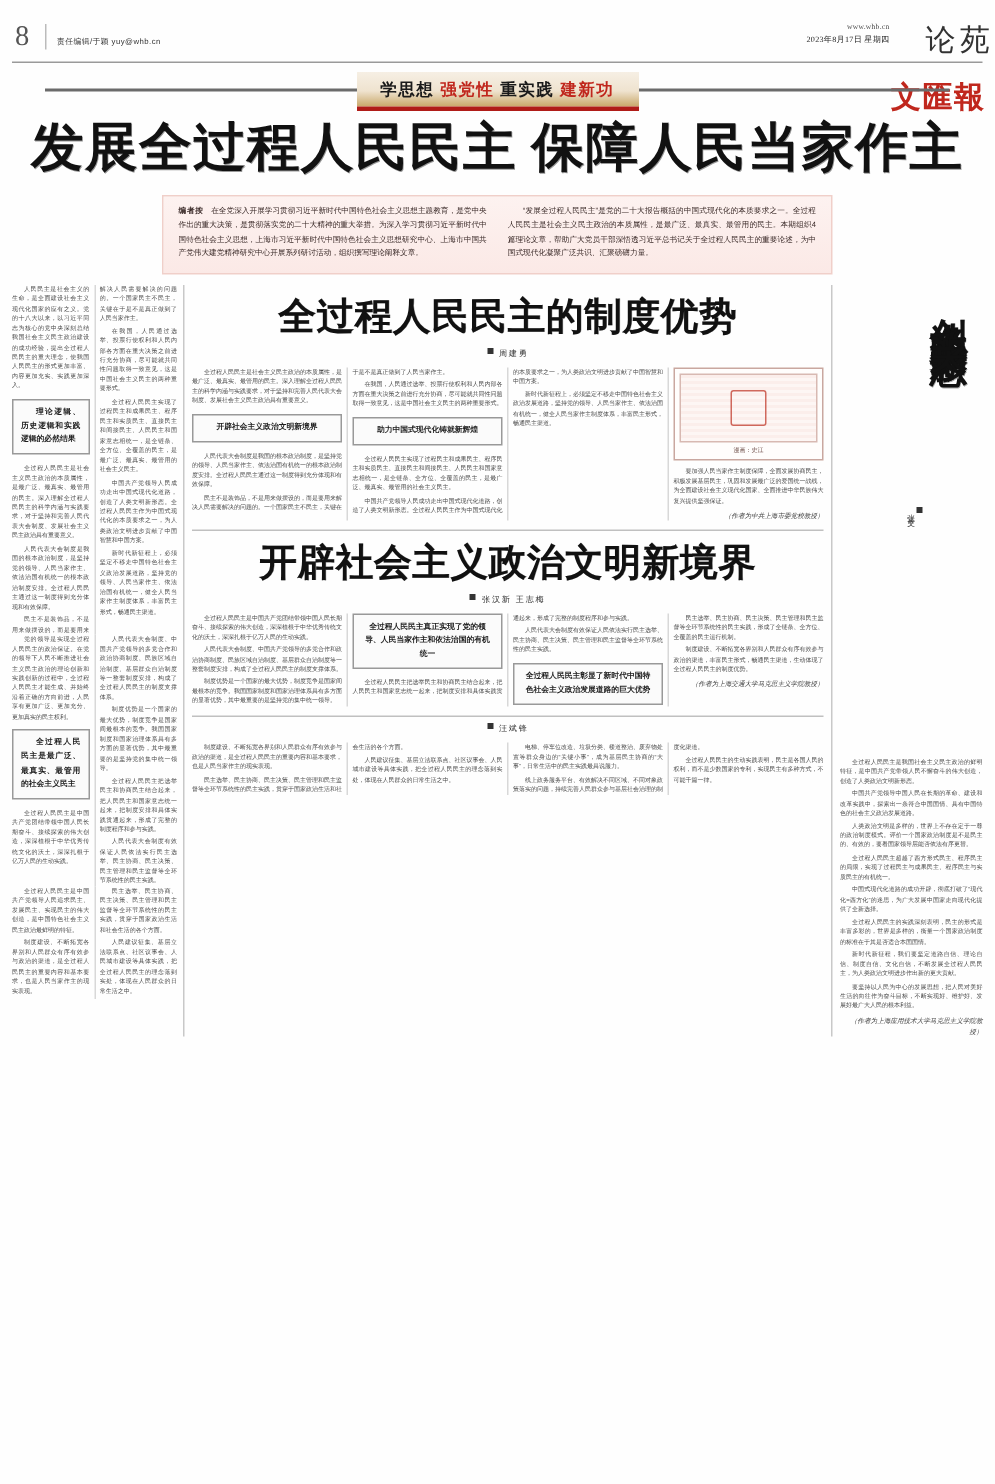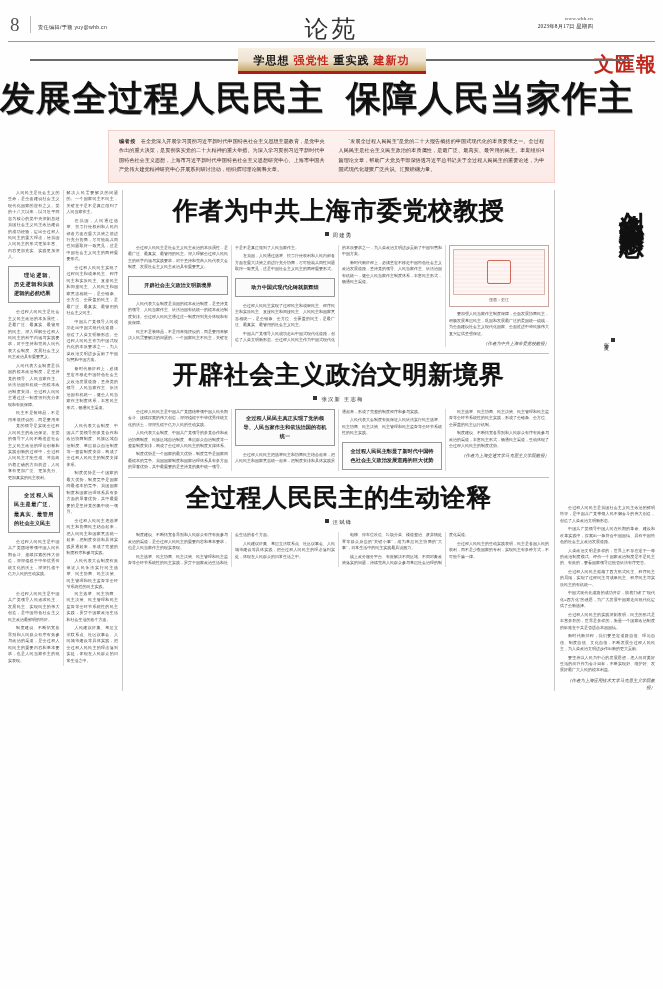--- a/index.html
+++ b/index.html
@@ -19,22 +19,22 @@
   }
   .mh-divider{
     position:absolute;left:30px;top:16px;width:1px;height:17px;background:#bbb;
   }
   .mh-editor{
     position:absolute;left:38px;top:24px;
     font-size:5.2px;color:#333;letter-spacing:.3px;
     font-family:"Liberation Sans",sans-serif;
   }
   .mh-section{
-    position:absolute;left:0;right:0;top:13px;text-align:center;
-    font-size:24px;color:#333;letter-spacing:3px;
+    position:absolute;left:0;right:0;top:13px;text-align:right;
+    font-size:20px;color:#333;letter-spacing:3px;
   }
   .mh-right{position:absolute;right:70px;top:16px;text-align:right;}
   .mh-url{font-size:5px;color:#444;letter-spacing:.2px;}
   .mh-date{font-size:5.4px;color:#222;margin-top:2px;letter-spacing:.2px;}
   .mh-logo{
     position:absolute;right:6px;top:13px;
     font-size:20px;font-weight:bold;color:#c0271d;
     letter-spacing:1px;font-family:"Liberation Serif",serif;margin-top:38px;
   }
   .mh-rule{position:absolute;left:8px;right:8px;top:41px;height:1px;background:#9a9a9a;}
@@ -46,22 +46,22 @@
     position:absolute;left:50%;transform:translateX(-50%);top:0;
     background:linear-gradient(180deg,#f6efe4 0%,#efe3cf 55%,#c9a86a 100%);
     border-bottom:3px solid #b01c18;
     padding:2px 16px 3px 16px;white-space:nowrap;
   }
   .banner-box span{font-size:11px;font-weight:bold;font-family:Liberation Sans, sans-serif;letter-spacing:1px;}
   .b-a{color:#1a1a1a;} .b-b{color:#c0271d;} .b-c{color:#1a1a1a;} .b-d{color:#c0271d;}
 
   
   .main-head{
-    text-align:left;font-size:35px;font-weight:bold;letter-spacing:1px;
-    margin-top:5px;color:#111;font-family:Liberation Mono, monospace;
+    text-align:center;font-size:35px;font-weight:bold;letter-spacing:1px;
+    margin-top:5px;color:#111;font-family:Liberation Serif, serif;
     text-shadow:0.5px 0.5px 0 #999;
   }
   .main-sub{
     text-align:center;font-size:9.5px;margin-top:6px;color:#222;letter-spacing:.4px;
     font-family:"Liberation Sans",sans-serif;font-weight:bold;
   }
 
   
   .ednote{
     margin:8px 108px 0 108px;
@@ -213,21 +213,21 @@
         <p>全过程人民民主是中国共产党领导人民追求民主、发展民主、实现民主的伟大创造，是中国特色社会主义民主政治最鲜明的特征。</p>
         <p>制度建设、不断拓宽各界别和人民群众有序有效参与政治的渠道，是全过程人民民主的重要内容和基本要求，也是人民当家作主的现实表现。</p>
         <p>民主选举、民主协商、民主决策、民主管理和民主监督等全环节系统性的民主实践，贯穿于国家政治生活和社会生活的各个方面。</p>
         <p>人民建议征集、基层立法联系点、社区议事会、人民城市建设等具体实践，把全过程人民民主的理念落到实处，体现在人民群众的日常生活之中。</p>
       </div>
     </div>
 
     <div class="centerband">
 
       <div>
-        <div class="art-head">作者为中共上海市委党校教授</div>
+        <div class="art-head">全过程人民民主的制度优势</div>
         <div class="byline">
           <span class="sq"></span><span>周建勇</span>
         </div>
         <div class="mt cols4">
           <p>全过程人民民主是社会主义民主政治的本质属性，是最广泛、最真实、最管用的民主。深入理解全过程人民民主的科学内涵与实践要求，对于坚持和完善人民代表大会制度、发展社会主义民主政治具有重要意义。</p>
           <div class="pq center">开辟社会主义政治文明新境界</div>
           <p>人民代表大会制度是我国的根本政治制度，是坚持党的领导、人民当家作主、依法治国有机统一的根本政治制度安排。全过程人民民主通过这一制度得到充分体现和有效保障。</p>
           <p>民主不是装饰品，不是用来做摆设的，而是要用来解决人民需要解决的问题的。一个国家民主不民主，关键在于是不是真正做到了人民当家作主。</p>
           <p>在我国，人民通过选举、投票行使权利和人民内部各方面在重大决策之前进行充分协商，尽可能就共同性问题取得一致意见，这是中国社会主义民主的两种重要形式。</p>
           <div class="pq center">助力中国式现代化铸就新辉煌</div>
@@ -260,21 +260,20 @@
           <div class="pq center">全过程人民民主彰显了新时代中国特色社会主义政治发展道路的巨大优势</div>
           <p>民主选举、民主协商、民主决策、民主管理和民主监督等全环节系统性的民主实践，形成了全链条、全方位、全覆盖的民主运行机制。</p>
           <p>制度建设、不断拓宽各界别和人民群众有序有效参与政治的渠道，丰富民主形式，畅通民主渠道，生动体现了全过程人民民主的制度优势。</p>
           <div class="sig">（作者为上海交通大学马克思主义学院教授）</div>
         </div>
       </div>
 
       <div class="sec-rule"></div>
 
       <div>
-        <div class="art-head">全过程人民民主的生动诠释</div>
         <div class="byline">
           <span class="sq"></span><span>汪斌锋</span>
         </div>
         <div class="mt cols4">
           <p>制度建设、不断拓宽各界别和人民群众有序有效参与政治的渠道，是全过程人民民主的重要内容和基本要求，也是人民当家作主的现实表现。</p>
           <p>民主选举、民主协商、民主决策、民主管理和民主监督等全环节系统性的民主实践，贯穿于国家政治生活和社会生活的各个方面。</p>
           <p>人民建议征集、基层立法联系点、社区议事会、人民城市建设等具体实践，把全过程人民民主的理念落到实处，体现在人民群众的日常生活之中。</p>
           <p>电梯、停车位改造、垃圾分类、楼道整治、废弃物处置等群众身边的“关键小事”，成为基层民主协商的“大事”，日常生活中的民主实践最具说服力。</p>
           <p>线上政务服务平台、有效解决不同区域、不同对象政策落实的问题，持续完善人民群众参与基层社会治理的制度化渠道。</p>
           <p>全过程人民民主的生动实践表明，民主是各国人民的权利，而不是少数国家的专利，实现民主有多种方式，不可能千篇一律。</p>

